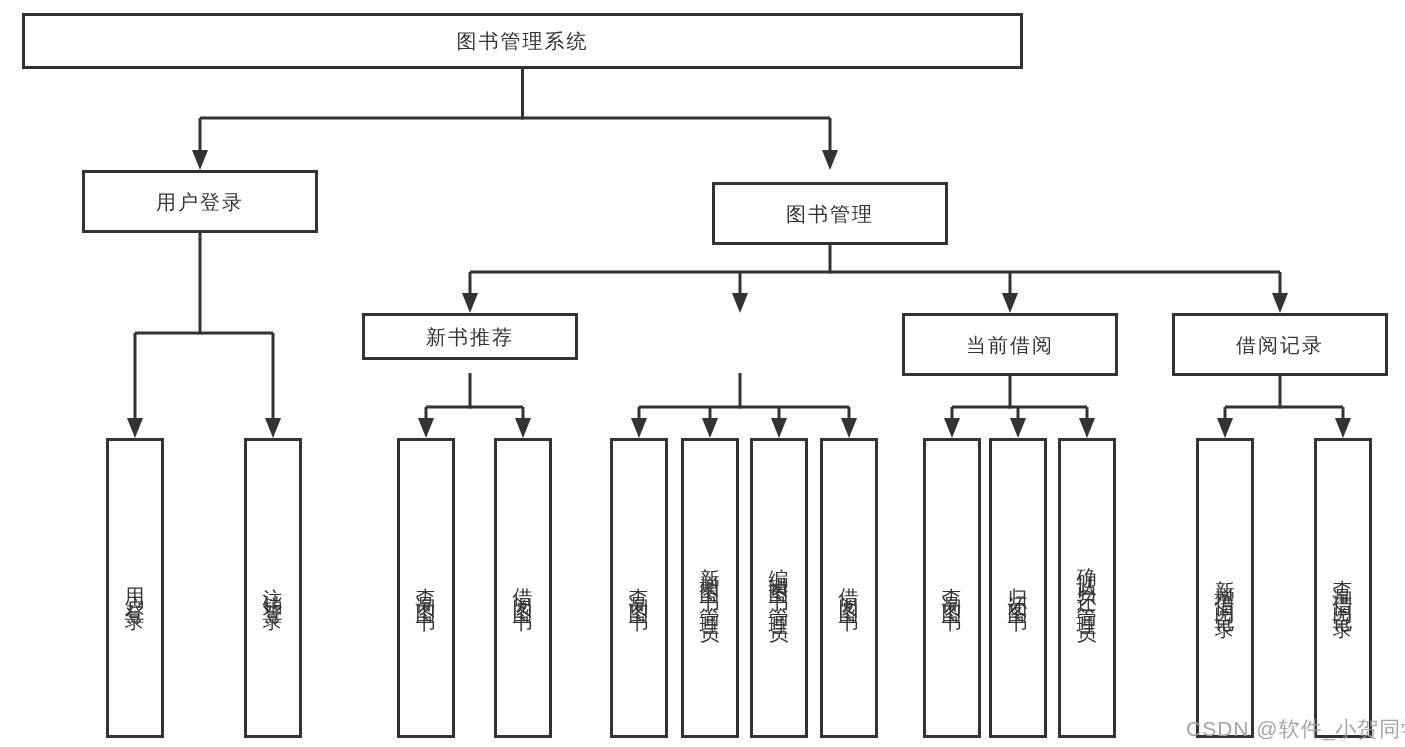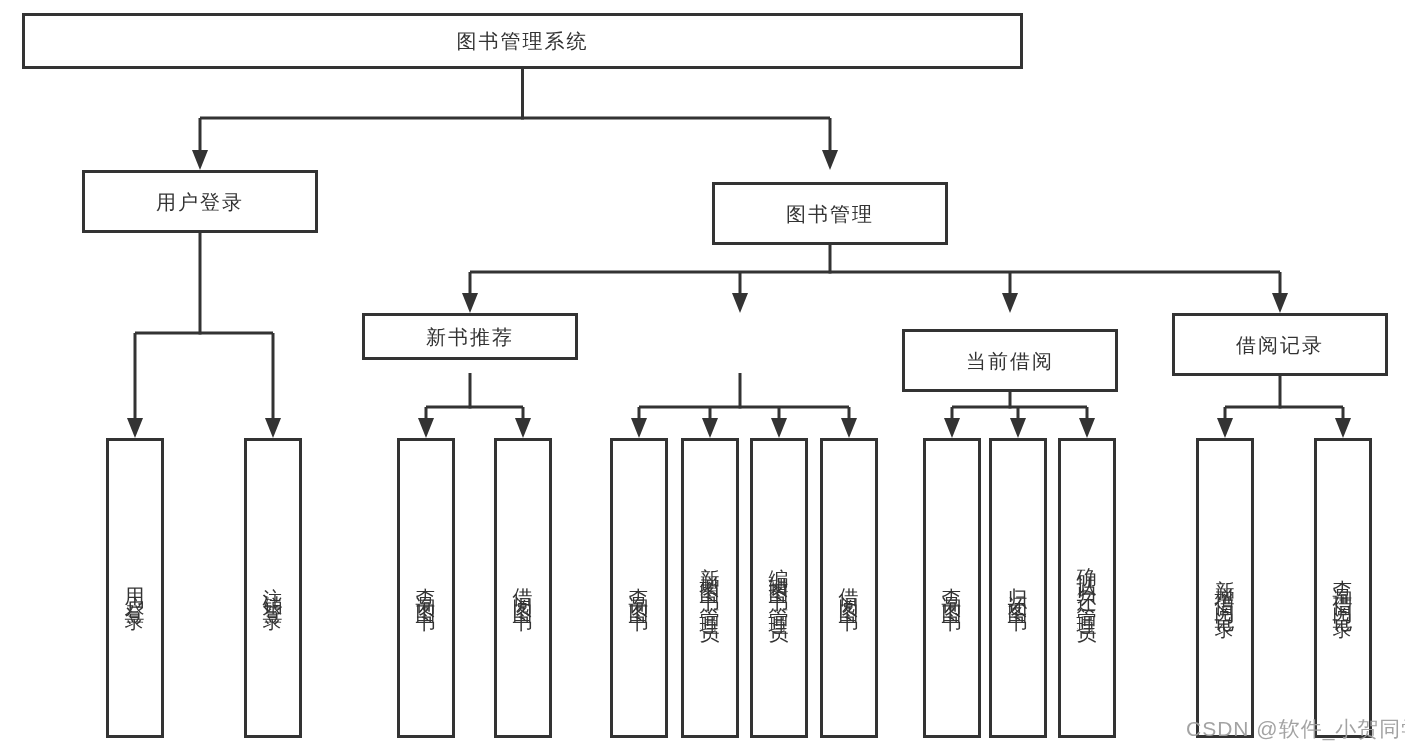--- a/index.html
+++ b/index.html
@@ -137,21 +137,21 @@
       <polygon points="1335,418 1351,418 1343,438"></polygon>
     </g>
   </svg>
 
   <div class="box" style="left:22px; top:13px; width:1001px; height:56px;">图书管理系统</div>
 
   <div class="box" style="left:82px; top:170px; width:236px; height:63px;">用户登录</div>
   <div class="box" style="left:712px; top:182px; width:236px; height:63px;">图书管理</div>
 
   <div class="box" style="left:362px; top:313px; width:216px; height:47px;">新书推荐</div>
-  <div class="box" style="left:902px; top:313px; width:216px; height:63px;margin-top:16px;">当前借阅</div>
+  <div class="box" style="left:902px; top:313px; width:216px; height:63px;">当前借阅</div>
   <div class="box" style="left:1172px; top:313px; width:216px; height:63px;">借阅记录</div>
 
   <div class="box vbox" style="left:106px; top:438px; width:58px; height:300px;">用户登录</div>
   <div class="box vbox" style="left:244px; top:438px; width:58px; height:300px;">注销登录</div>
 
   <div class="box vbox" style="left:397px; top:438px; width:58px; height:300px;">查询图书</div>
   <div class="box vbox" style="left:494px; top:438px; width:58px; height:300px;">借阅图书</div>
 
   <div class="box vbox" style="left:610px; top:438px; width:58px; height:300px;">查询图书</div>
   <div class="box vbox" style="left:681px; top:438px; width:58px; height:300px;">新增图书（管理员）</div>

